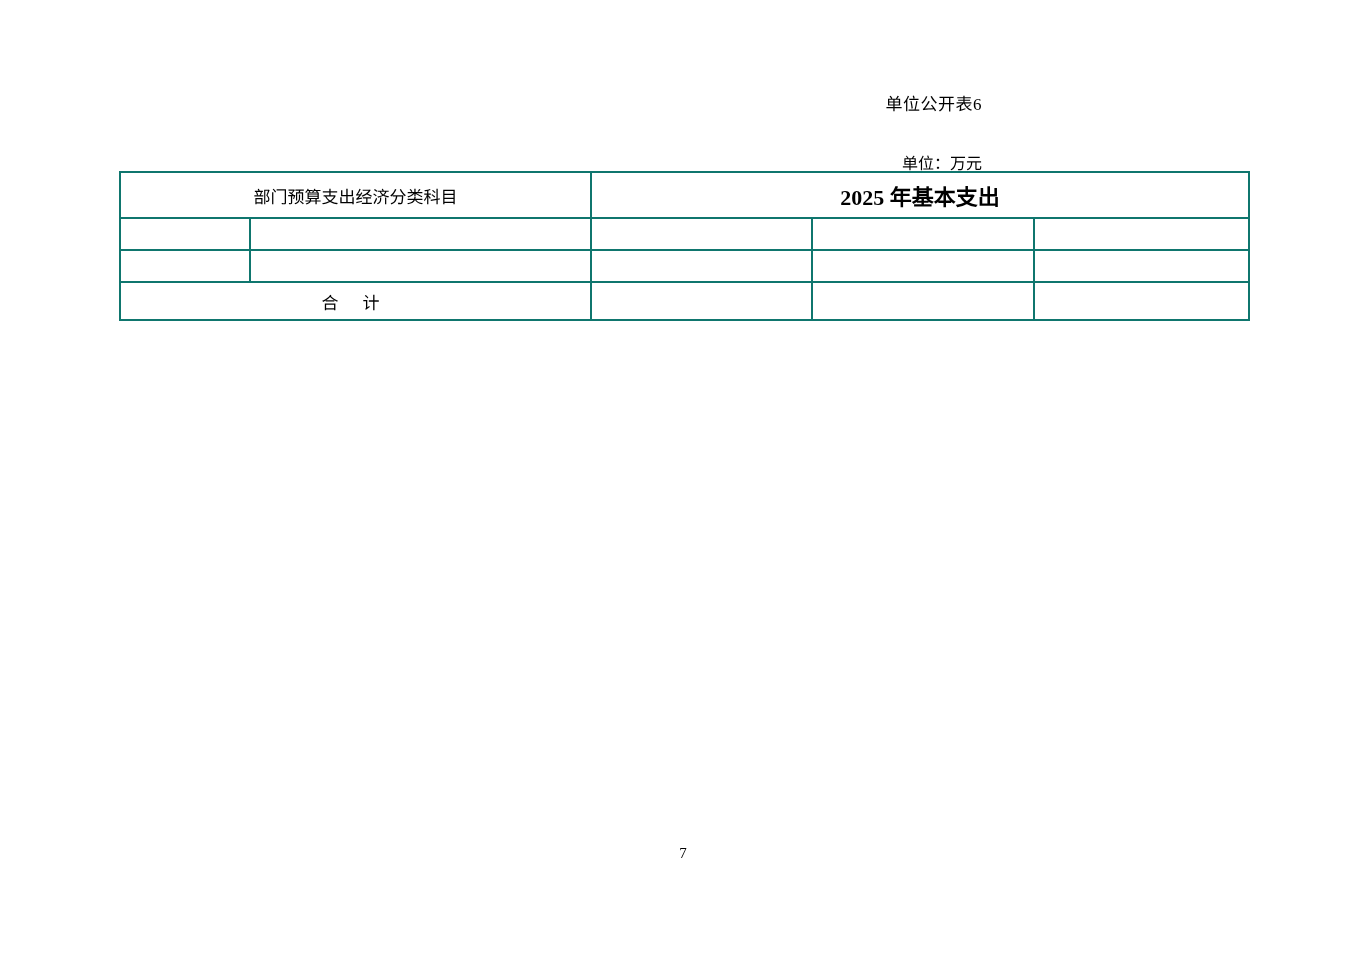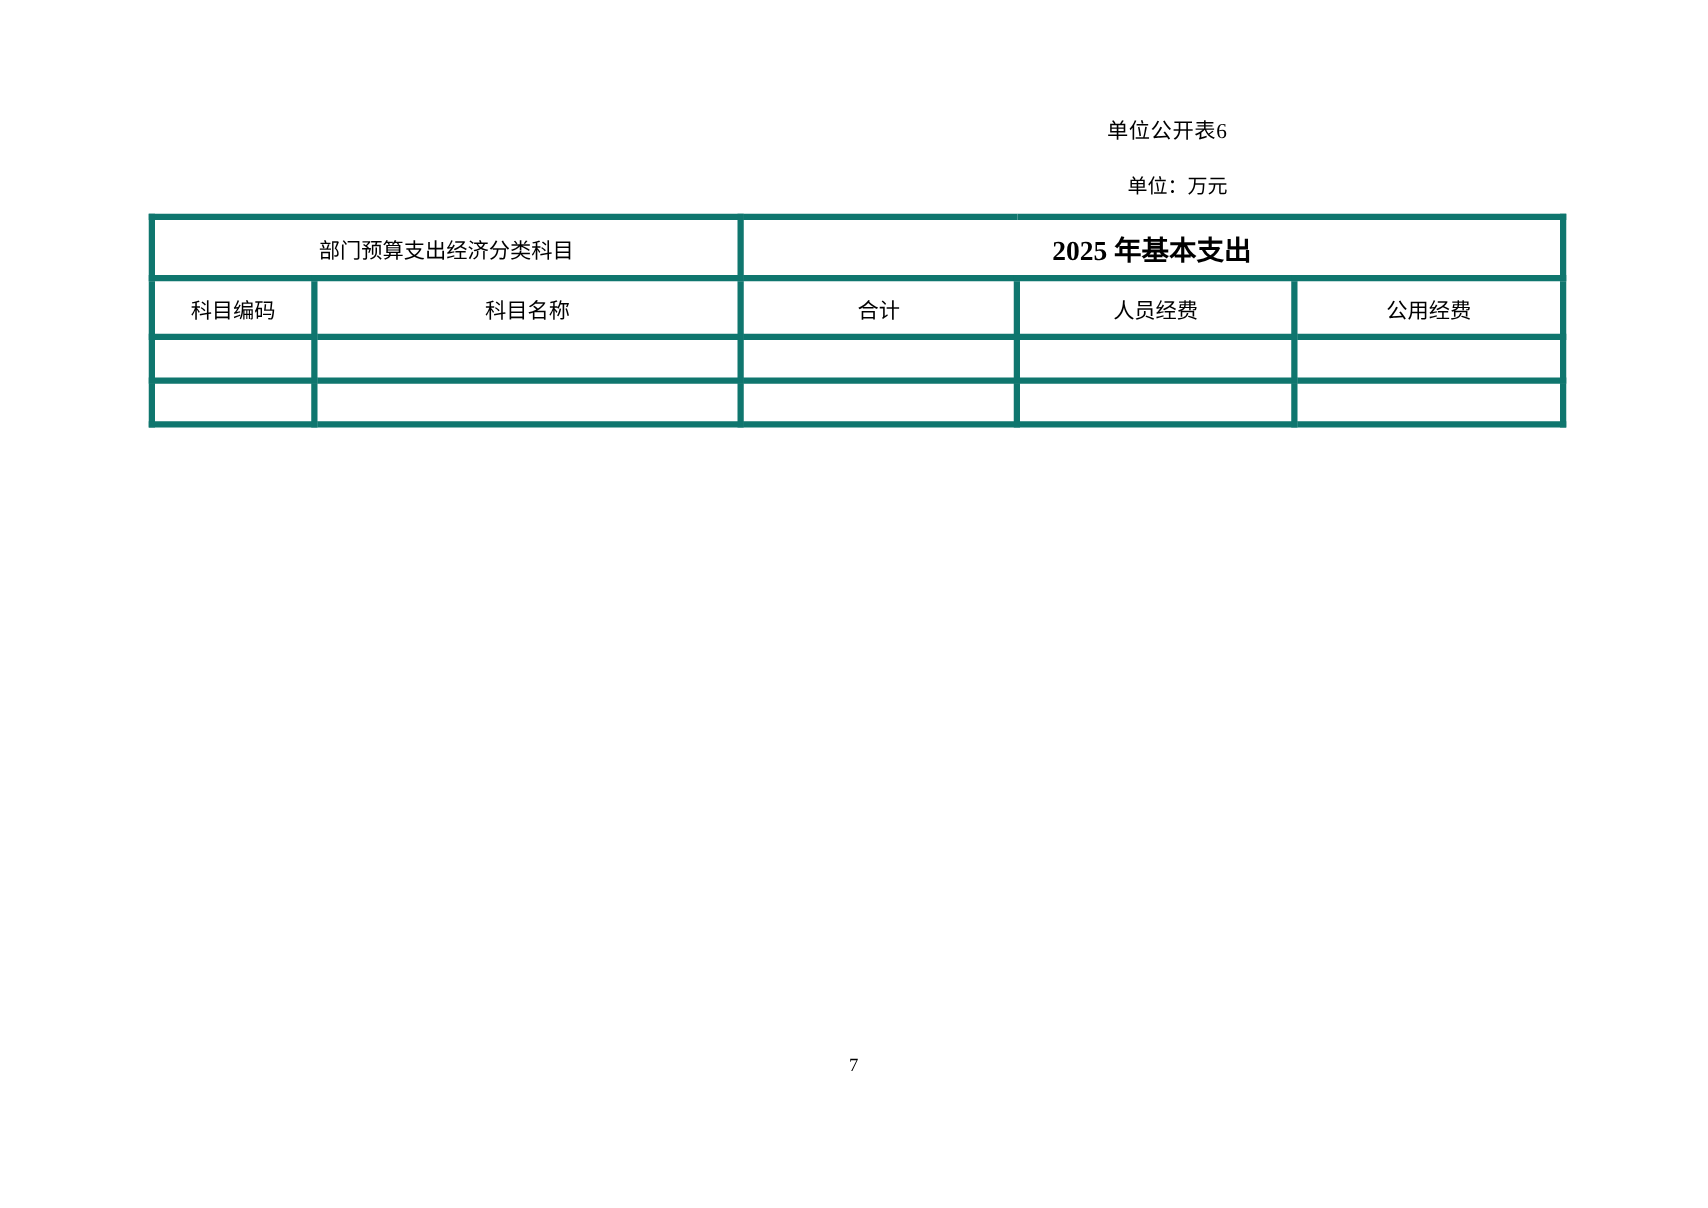--- a/index.html
+++ b/index.html
@@ -42,38 +42,38 @@
     text-align: center;
     font-size: 26px;
     font-weight: bold;
     letter-spacing: 2px;
     font-family: "Liberation Serif", "DejaVu Serif", serif;
   }
 
   
   .unit-label {
     position: absolute;
-    top: 135px;
+    top: 150px;
     right: 118px;
     font-size: 16px;
     font-family: "Liberation Serif", "DejaVu Serif", serif;
   }
 
   
   .budget-table {
     position: absolute;
     top: 171px;
     left: 119px;
     width: 1129px;
     border-collapse: collapse;
     table-layout: fixed;
   }
   .budget-table td,
   .budget-table th {
-    border: 5px solid #0f766e;
+    border: 2px solid #0f766e;
     font-weight: normal;
     text-align: center;
     vertical-align: middle;
     font-size: 17px;
     font-family: "Liberation Serif", "DejaVu Serif", serif;
     padding: 0;
   }
   .budget-table .hdr-top td {
     height: 44px;
     font-size: 17px;
@@ -140,40 +140,39 @@
       <col class="col-name">
       <col class="col-total">
       <col class="col-person">
       <col class="col-public">
     </colgroup>
     <tbody>
       <tr class="hdr-top">
         <td colspan="2">部门预算支出经济分类科目</td>
         <td colspan="3" class="bold-year">2025 年基本支出</td>
       </tr>
-      <tr class="hdr-sub">
-        <td>科目编码</td>
-        <td>科目名称</td>
-        <td>合计</td>
-        <td>人员经费</td>
-        <td>公用经费</td>
-      </tr>
       <tr class="data-row">
         <td></td>
         <td></td>
         <td></td>
         <td></td>
         <td></td>
       </tr>
       <tr class="data-row">
         <td></td>
         <td></td>
         <td></td>
         <td></td>
         <td></td>
       </tr>
+      <tr class="total-row">
+        <td colspan="2" class="total-label">合 计</td>
+        <td></td>
+        <td></td>
+        <td></td>
+      </tr>
     </tbody>
   </table>
 
 
   <div class="page-number">7</div>
 
 </div>
 
 </body></html>

